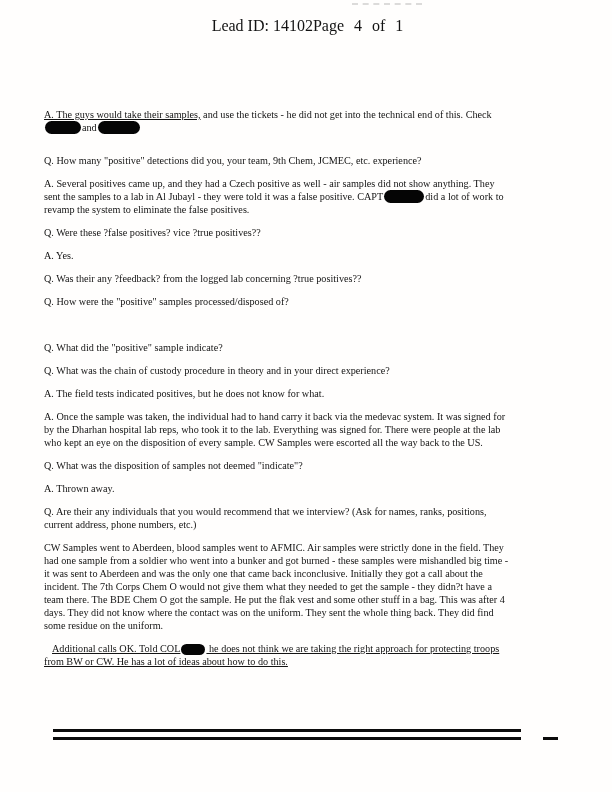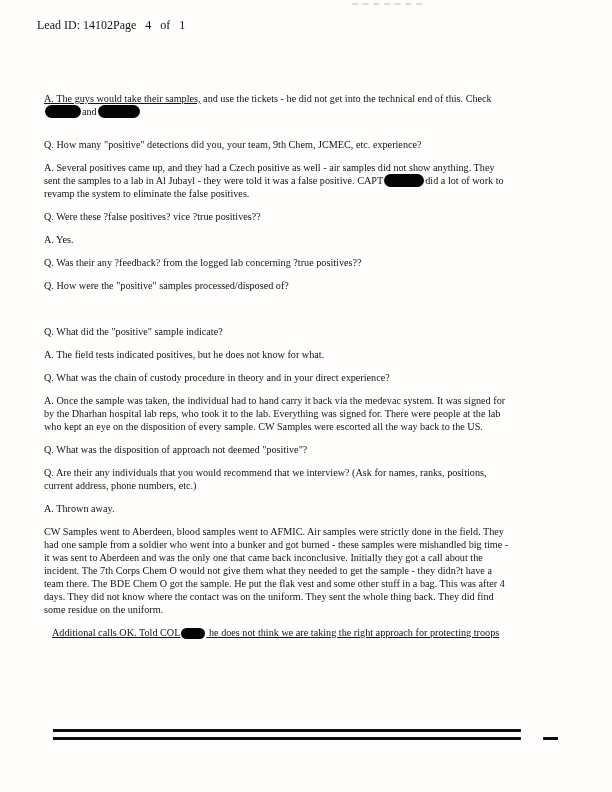--- a/index.html
+++ b/index.html
@@ -15,27 +15,27 @@
     position: absolute; inset: 0;
     background: #fffefd;
   }
   
   .scan-artifact {
     position: absolute; left: 352px; top: 3px; width: 70px; height: 3px;
     border-top: 2px dashed rgba(60,60,60,0.18);
   }
   .header {
     position: absolute; left: 0; top: 19px; width: 612px;
-    font-size: 12px; line-height: 13px;
-    display: flex; justify-content: flex-start;
+    font-size: 16px; line-height: 13px;
+    display: flex; justify-content: center;
     padding: 0 34px 0 37px; box-sizing: border-box;
   }
   .page-label { word-spacing: 6px; }
   .body {
-    position: absolute; left: 44px; top: 92px; width: 514px;
+    position: absolute; left: 44px; top: 108px; width: 514px;
     font-size: 10.2px; line-height: 13px;
     text-align: left;
   }
   .para { margin: 0 0 10px 0; }
   .para.gap-lg { margin-bottom: 20px; }
   .para.indent { text-indent: 8px; text-decoration: underline; }
   .underline { text-decoration: underline; text-decoration-thickness: 1px; }
   .redact {
     display: inline-block;
     background: #050505;
@@ -69,28 +69,28 @@
   <div class="body" id="doc-body">
       <div class="para gap-lg"><span class="underline">A.  The guys would take their samples,</span><span> and use the tickets - he did not get into the technical end of this.  Check</span><br><span class="redact" style="width: 36px;"></span><span>and</span><span class="redact" style="width: 42px;"></span></div>
       <div class="para"><span>Q.  How many "positive" detections did you, your team, 9th Chem, JCMEC, etc. experience?</span></div>
       <div class="para"><span>A.  Several positives came up, and they had a Czech positive as well - air samples did not show anything.  They</span><br><span>sent the samples to a lab in Al Jubayl - they were told it was a false positive.  CAPT</span><span class="redact" style="width: 40px;"></span><span>did a lot of work to</span><br><span>revamp the system to eliminate the false positives.</span></div>
       <div class="para"><span>Q.  Were these ?false positives? vice ?true positives??</span></div>
       <div class="para"><span>A.  Yes.</span></div>
       <div class="para"><span>Q.  Was their any ?feedback? from the logged lab concerning ?true positives??</span></div>
       <div class="para"><span>Q.  How were the "positive" samples processed/disposed of?</span></div>
       <div class="para"><br></div>
       <div class="para"><span>Q.  What did the "positive" sample indicate?</span></div>
+      <div class="para"><span>Q.  What was the chain of custody procedure in theory and in your direct experience?</span></div>
       <div class="para"><span>A.  The field tests indicated positives, but he does not know for what.</span></div>
-      <div class="para"><span>Q.  What was the chain of custody procedure in theory and in your direct experience?</span></div>
       <div class="para"><span>A.  Once the sample was taken, the individual had to hand carry it back via the medevac system.  It was signed for</span><br><span>by the Dharhan hospital lab reps, who took it to the lab.  Everything was signed for.  There were people at the lab</span><br><span>who kept an eye on the disposition of every sample.  CW Samples were escorted all the way back to the US.</span></div>
-      <div class="para"><span>Q.  What was the disposition of approach not deemed "positive"?</span></div>
+      <div class="para"><span>Q.  What was the disposition of samples not deemed "indicate"?</span></div>
+      <div class="para"><span>A.  Thrown away.</span></div>
       <div class="para"><span>Q.  Are their any individuals that you would recommend that we interview? (Ask for names, ranks, positions,</span><br><span>current address, phone numbers, etc.)</span></div>
-      <div class="para"><span>A.  Thrown away.</span></div>
       <div class="para"><span>CW Samples went to Aberdeen, blood samples went to AFMIC.  Air samples were strictly done in the field.  They</span><br><span>had one sample from a soldier who went into a bunker and got burned - these samples were mishandled big time -</span><br><span>it was sent to Aberdeen and was the only one that came back inconclusive.  Initially they got a call about the</span><br><span>incident.  The 7th Corps Chem O would not give them what they needed to get the sample - they didn?t have a</span><br><span>team there.  The BDE Chem O got the sample.  He put the flak vest and some other stuff in a bag.  This was after 4</span><br><span>days.  They did not know where the contact was on the uniform.  They sent the whole thing back.  They did find</span><br><span>some residue on the uniform.</span></div>
-      <div class="para indent"><span>Additional calls OK.  Told COL</span><span class="redact" style="width: 24px; height: 11px;"></span><span> he does not think we are taking the right approach for protecting troops</span><br></div>
+      <div class="para indent"><span>Additional calls OK.  Told COL</span><span class="redact" style="width: 24px; height: 11px;"></span><span> he does not think we are taking the right approach for protecting troops</span><br><span>from BW or CW.  He has a lot of ideas about how to do this.</span></div>
     </div>
 
   <div class="footer-rule">
     <div class="rule-line"></div>
     <div class="rule-line"></div>
   </div>
   <div class="rule-fragment"></div>
 
 </div>
 

